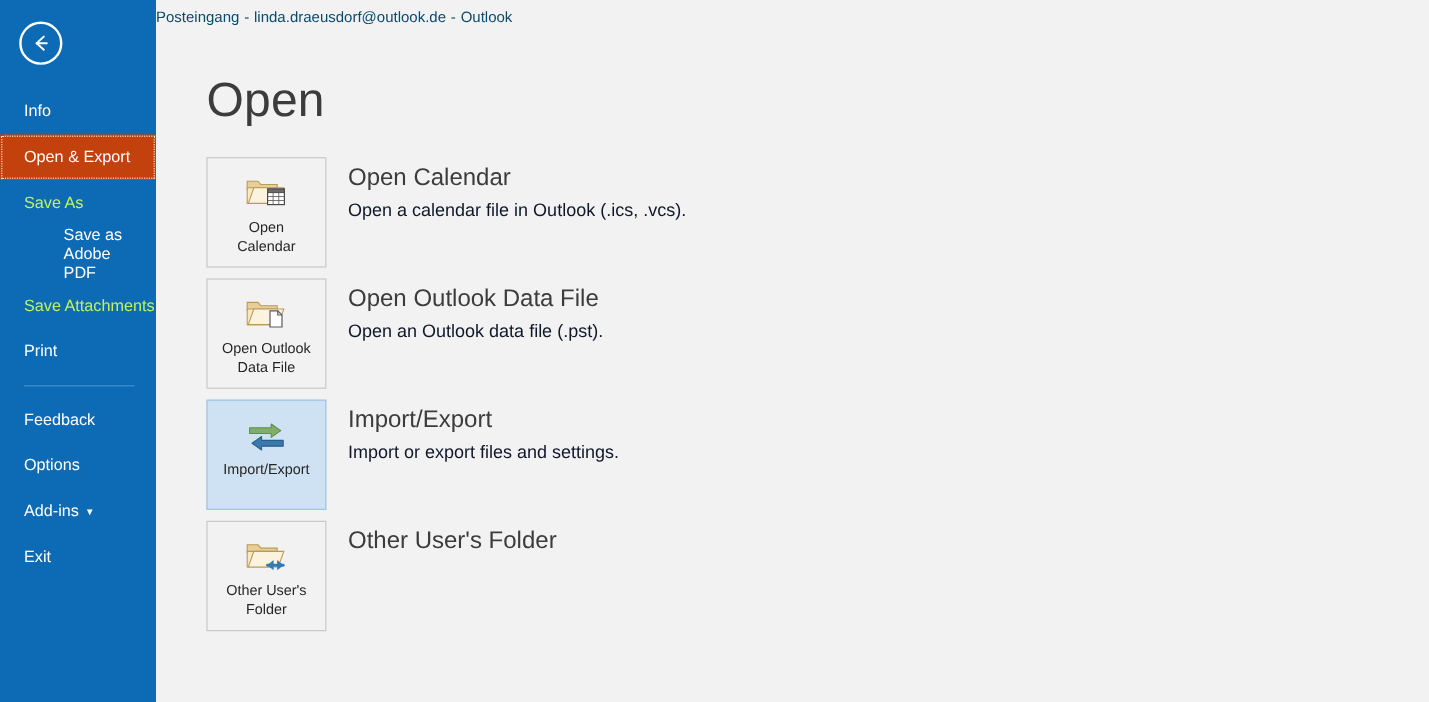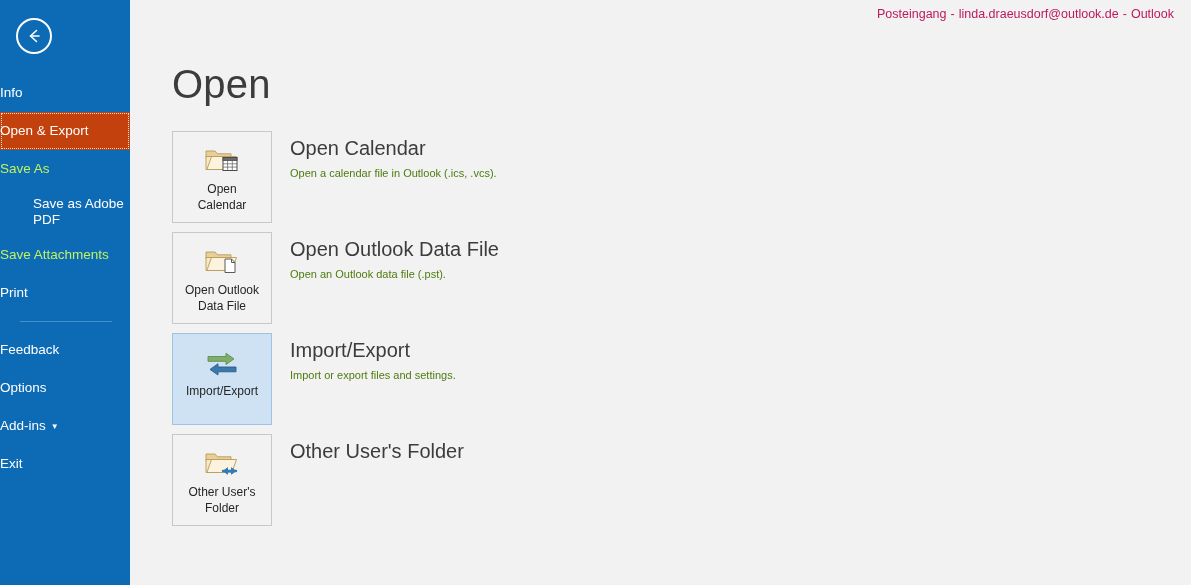--- a/index.html
+++ b/index.html
@@ -40,20 +40,21 @@
     display: flex; align-items: center; justify-content: center;
     cursor: pointer;
   }
   .back-btn svg { display: block; }
 
   .nav-list { padding-top: 2px; }
   .nav-item {
     height: 38px;
     display: flex;
     align-items: center;
+    padding-left: 20px;
     font-size: 13.5px;
     color: #ffffff;
     line-height: 1.2;
     cursor: pointer;
     white-space: pre-line;
   }
   .nav-item.two-line {
     height: 48px;
     align-items: center;
     margin-left: 33px;
@@ -83,24 +84,24 @@
   #main {
     flex: 1 1 auto;
     position: relative;
     background: #f2f2f2;
     height: 585px;
   }
   #titlebar {
     height: 28px;
     display: flex;
     align-items: center;
-    justify-content: flex-end;
+    justify-content: flex-start;
     padding-right: 17px;
     font-size: 12.5px;
-    color: #be185d;
+    color: #0c4a6e;
   }
   #titlebar .sep { margin: 0 4px; }
   h1#page-title {
     margin: 0;
     padding: 36px 0 0 42px;
     font-size: 40px;
     font-weight: 300;
     color: #3c3c3c;
     letter-spacing: .2px;
     line-height: 1;
@@ -150,22 +151,22 @@
     padding-top: 6px;
   }
   .desc .d-title {
     font-size: 20px;
     font-weight: 300;
     color: #3c3c3c;
     line-height: 1.15;
     margin-bottom: 7px;
   }
   .desc .d-sub {
-    font-size: 11px;
-    color: #4d7c0f;
+    font-size: 15px;
+    color: #0f172a;
   }
 </style>
 </head>
 <body>
 
 <div id="app">
 
   <div id="sidebar">
 
     <div class="back-wrap">

